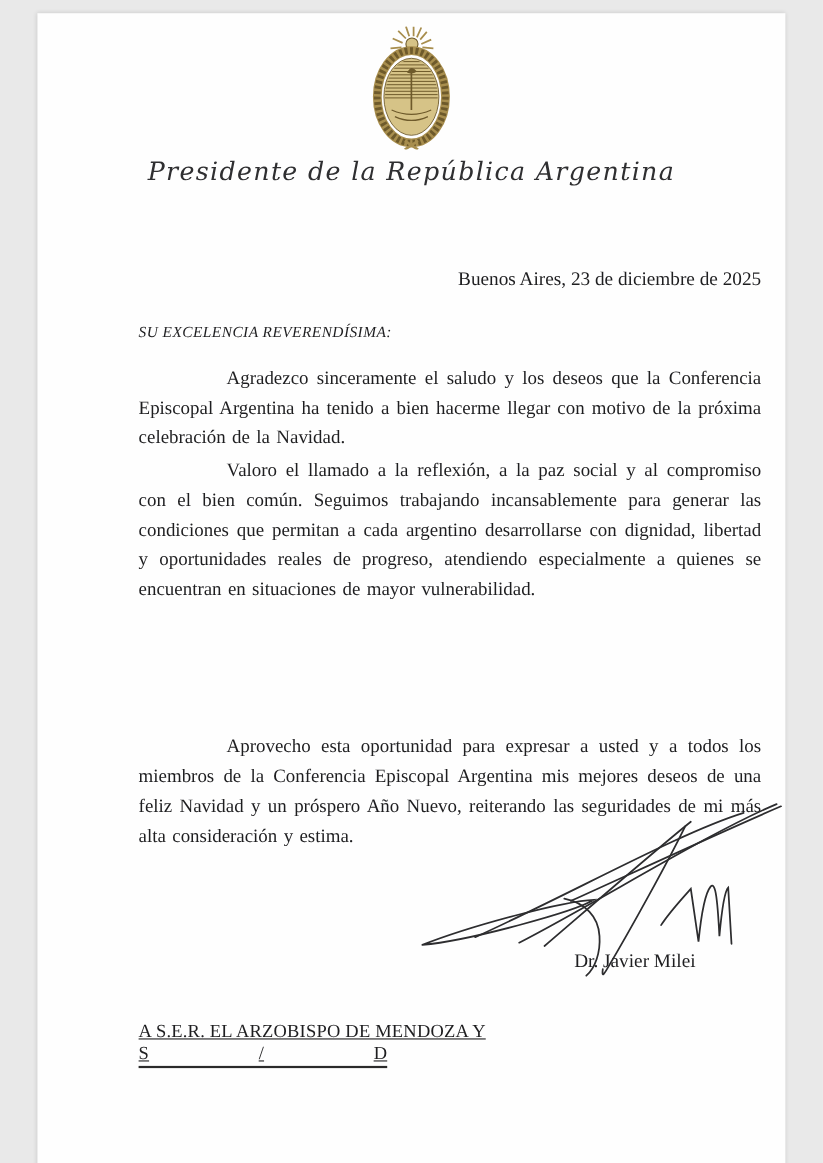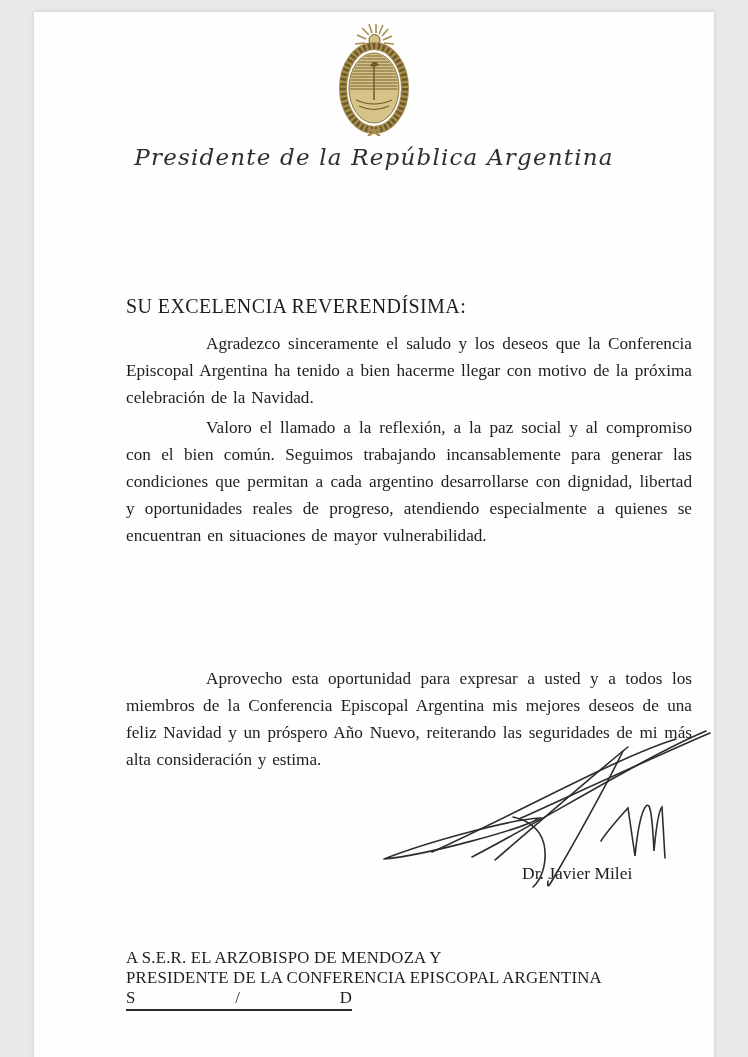--- a/index.html
+++ b/index.html
@@ -48,22 +48,23 @@
     top: 231px;
     left: 92px;
     width: 566px;
     text-align: right;
     font-size: 17.5px;
   }
   .salutation {
     position: absolute;
     top: 283px;
     left: 92px;
-    font-size: 20px;
+    font-size: 14px;
     letter-spacing: 0.4px;
+    font-style: italic;
   }
   .para {
     position: absolute;
     left: 92px;
     width: 566px;
     margin: 0;
     font-size: 17.2px;
     line-height: 27px;
     text-align: justify;
     text-indent: 80px;
@@ -101,25 +102,26 @@
     position: absolute;
     left: 396px;
     top: 136px;
     z-index: 1;
     font-size: 17.5px;
   }
 
   
   .recipient {
     position: absolute;
-    top: 936px;
+    top: 916px;
     left: 92px;
     font-size: 16.8px;
     line-height: 20px;
     letter-spacing: 0.2px;
+    text-decoration: underline;
   }
   .sd-line {
     display: flex;
     justify-content: space-between;
     width: 226px;
     border-bottom: 2px solid #2a2a2a;
     padding-bottom: 1px;
     margin-top: 0px;
   }
 
@@ -159,20 +161,21 @@
     <path d="M33,82 Q48,89 63,82" fill="none" class="dark" stroke-width="1.1"></path>
 
     <line x1="48" y1="42" x2="48" y2="76" class="dark" stroke-width="1.5"></line>
     <path d="M44,42 Q48,34 53,41 Q49,44 44,42" class="dark-fill"></path>
 
     <path d="M42,104 L54,112 M54,104 L42,112" class="gold" stroke-width="2.4" fill="none"></path>
   </svg>
 
   <div class="letterhead-title">Presidente de la República Argentina</div>
 
+  <div class="date-line">Buenos Aires, 23 de diciembre de 2025</div>
 
   <div class="salutation">SU EXCELENCIA REVERENDÍSIMA:</div>
 
   <p class="para p0">Agradezco sinceramente el saludo y los deseos que la Conferencia Episcopal Argentina ha tenido a bien hacerme llegar con motivo de la próxima celebración de la Navidad.</p>
   <p class="para p1">Valoro el llamado a la reflexión, a la paz social y al compromiso con el bien común. Seguimos trabajando incansablemente para generar las condiciones que permitan a cada argentino desarrollarse con dignidad, libertad y oportunidades reales de progreso, atendiendo especialmente a quienes se encuentran en situaciones de mayor vulnerabilidad.</p>
   <p class="para p3">Aprovecho esta oportunidad para expresar a usted y a todos los miembros de la Conferencia Episcopal Argentina mis mejores deseos de una feliz Navidad y un próspero Año Nuevo, reiterando las seguridades de mi más alta consideración y estima.</p>
 
   <div class="signature-block">
     <svg class="signature-svg" viewBox="0 0 342 170" aria-hidden="true">
 
@@ -187,21 +190,20 @@
 
       <path d="M 141,88 C 160,92 172,104 173,122 C 174,137 169,151 161,158"></path>
 
       <path d="M 229,112 C 236,101 247,89 256,79 L 263,127 C 265,107 269,83 274,77 C 278,73 280,83 282,122 C 284,100 287,81 290,78 L 293,129"></path>
     </svg>
     <div class="signer-name">Dr. Javier Milei</div>
   </div>
 
   <div class="recipient">
     <div>A S.E.R. EL ARZOBISPO DE MENDOZA Y</div>
-    <div>PRESIDENTE DE LA CONFERENCIA EPISCOPAL ARGENTINA</div>
     <div class="sd-line">
       <span>S</span>
       <span>/</span>
       <span>D</span>
     </div>
   </div>
 
 </div>
 
 </body></html>

